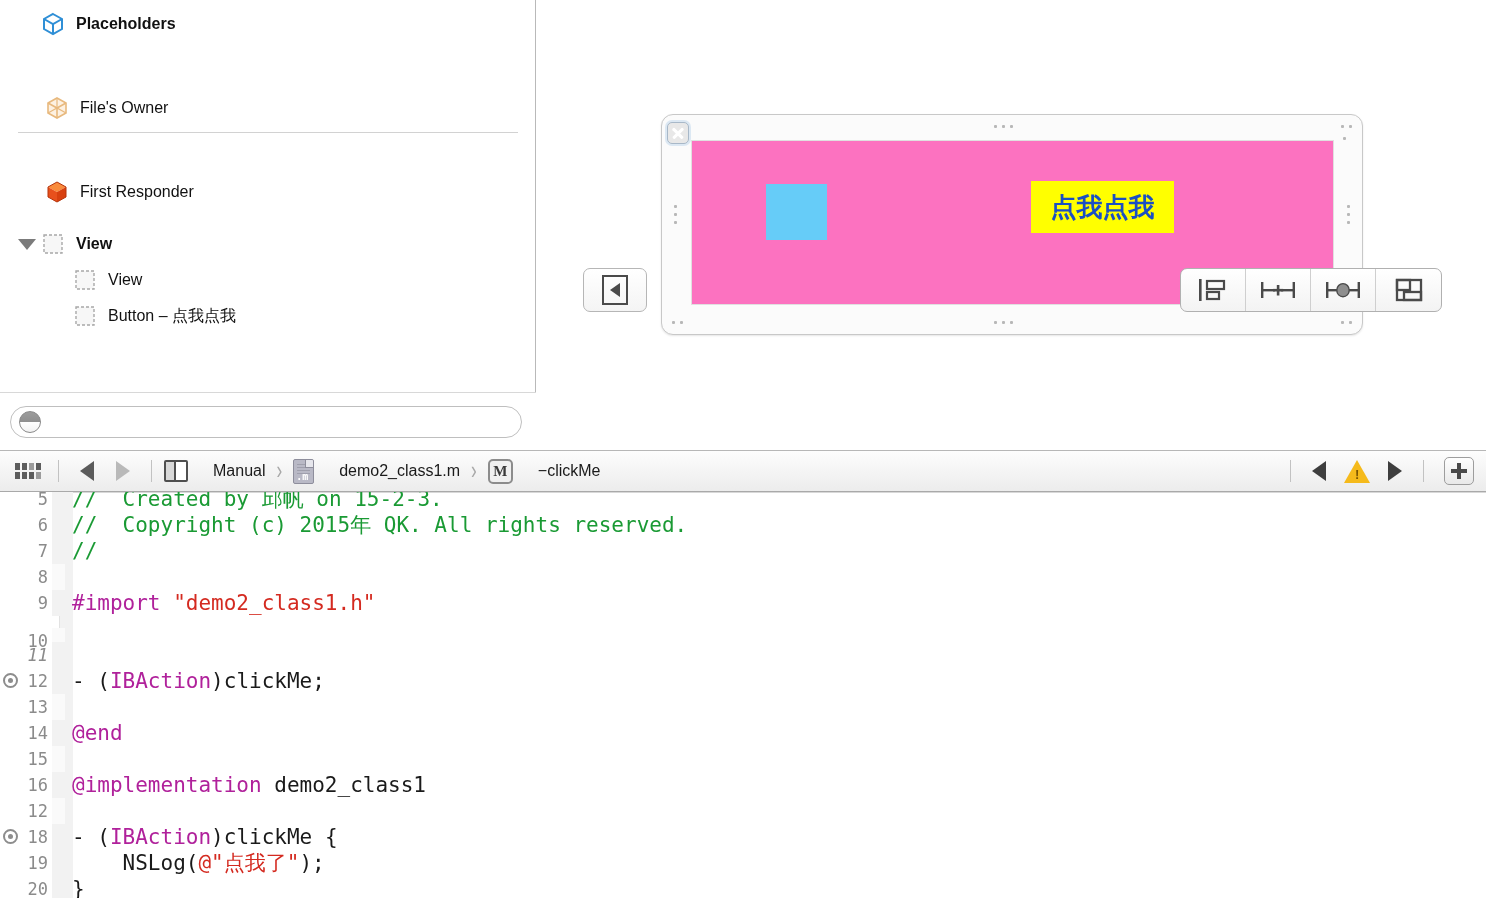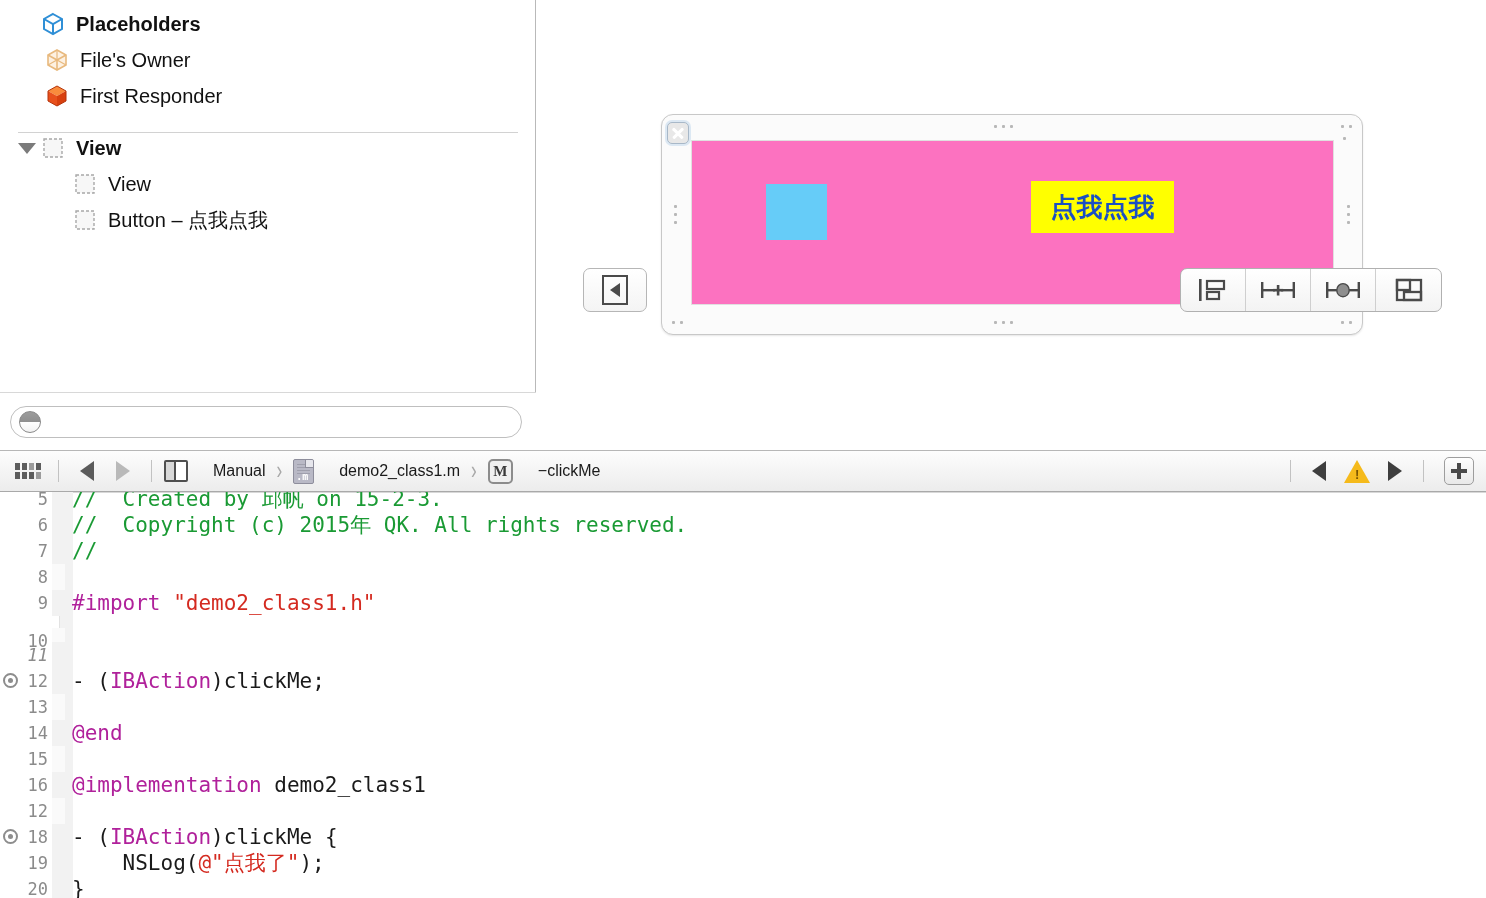--- a/index.html
+++ b/index.html
@@ -46,25 +46,25 @@
     height: 392px;
     padding-top: 6px;
     overflow: hidden;
   }
 
   .tree-row {
     display: flex;
     align-items: center;
     height: 36px;
     padding-left: 8px;
-    font-size: 20px;
+    font-size: 16px;
     color: #111;
     white-space: nowrap;
   }
-  .tree-row.indent-0 { padding-left: 44px; }
+  .tree-row.indent-0 { padding-left: 44px; margin-top: 48px; }
   .tree-row.indent-1 { padding-left: 72px; }
   .tree-row.indent-1b { padding-left: 72px; }
   .tree-row.bold { font-weight: bold; }
 
   .disclosure {
     width: 26px;
     min-width: 26px;
     height: 26px;
     display: flex;
     align-items: center;

